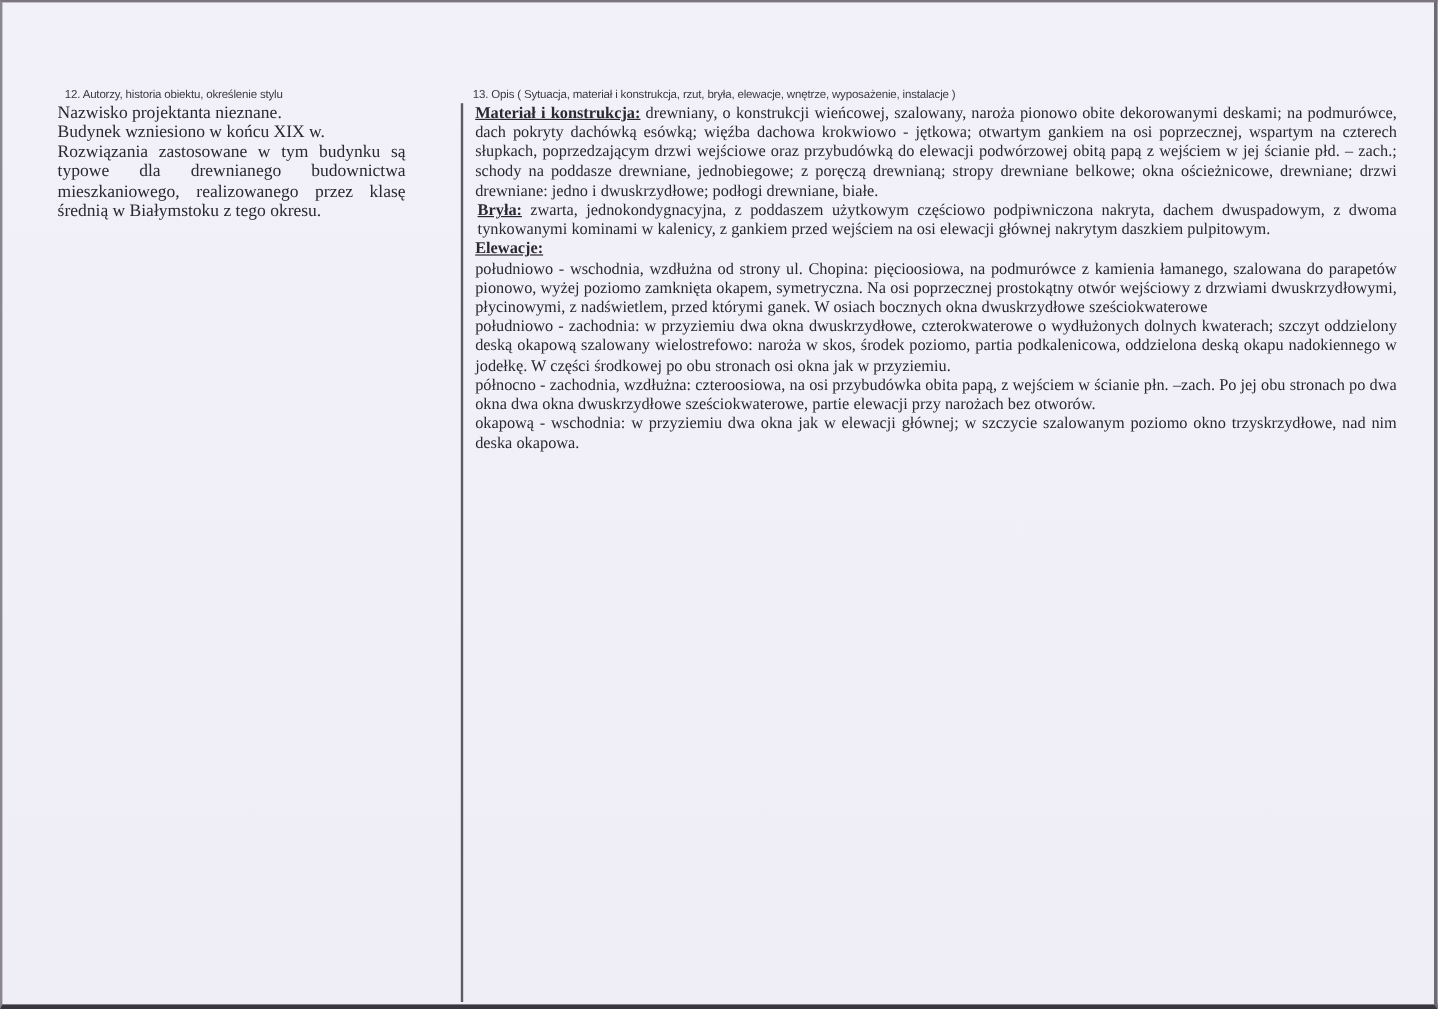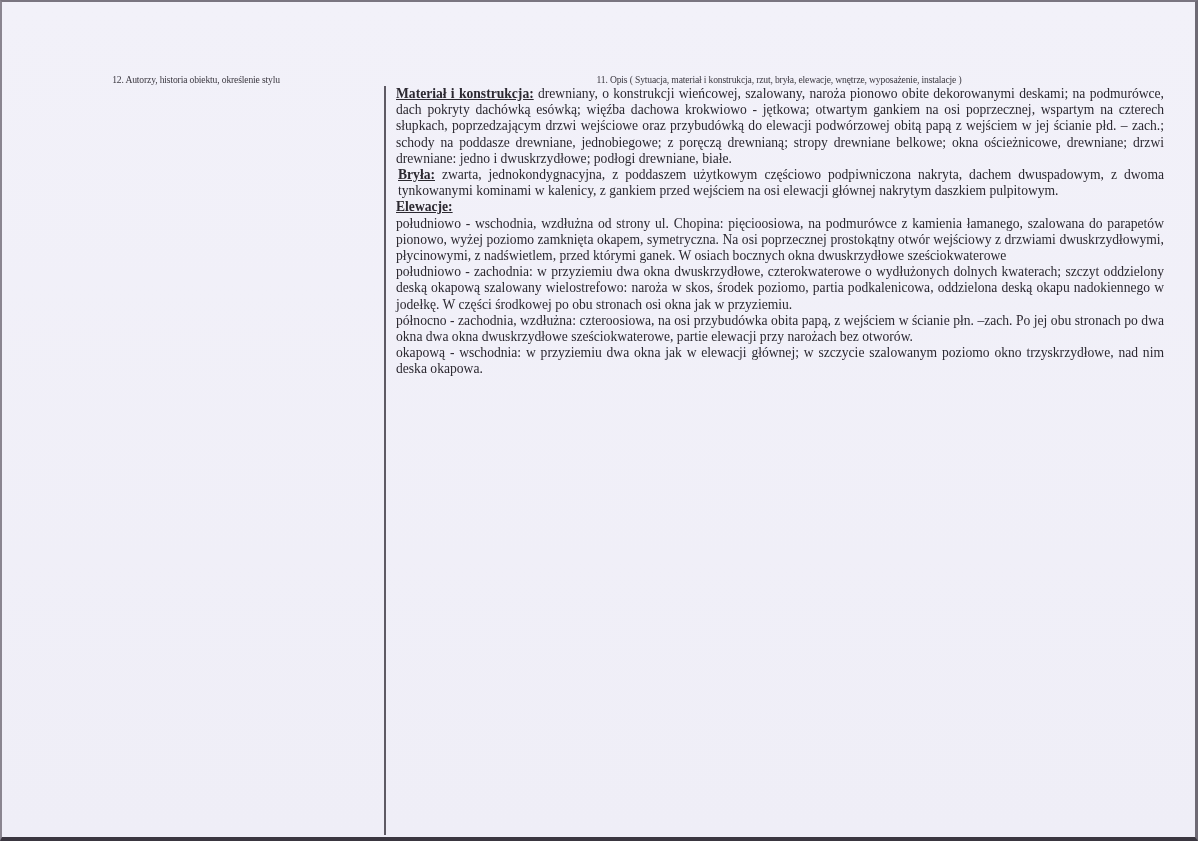--- a/index.html
+++ b/index.html
@@ -19,26 +19,25 @@
       border-right: 3px solid #6e6a74;
       border-bottom: 4px solid #3a3640;
     }
     .col-left {
       position: absolute; left: 46px; top: 71px; width: 290px;
     }
     .col-right {
       position: absolute; left: 394px; top: 71px; width: 768px;
     }
     .section-caption {
-      font-family: Liberation Serif, serif;
+      font-family: Liberation Sans, sans-serif;
       font-size: 9.6px; letter-spacing: -0.15px;
       color: #3b3840;
       line-height: 13px;
       white-space: nowrap;
-      text-align: center;
     }
     .col-left .section-caption { margin-left: 6px; }
     .col-right .section-caption { margin-left: -2px; }
     .body-text {
       font-size: 13.6px; line-height: 16.2px;
       text-align: justify;
       color: #2b2830;
     }
     .body-text p { margin: 0; }
     .left-text {
@@ -55,26 +54,31 @@
     }
     .ind { padding-left: 2px; }
   </style>
 </head>
 <body>
 
 <div class="page">
 
   <div class="col-left">
     <div class="section-caption">12. Autorzy, historia obiektu, określenie stylu</div>
+    <div class="left-text">
+      <p>Nazwisko projektanta  nieznane.</p>
+      <p>Budynek wzniesiono w końcu XIX w.</p>
+      <p>Rozwiązania zastosowane w tym budynku są typowe dla drewnianego budownictwa mieszkaniowego, realizowanego przez klasę średnią w Białymstoku z tego okresu.</p>
+    </div>
   </div>
 
   <div class="divider"></div>
 
   <div class="col-right">
-    <div class="section-caption">11. Opis ( Sytuacja, materiał i konstrukcja, rzut, bryła, elewacje, wnętrze, wyposażenie, instalacje )</div>
+    <div class="section-caption">13. Opis ( Sytuacja, materiał i konstrukcja, rzut, bryła, elewacje, wnętrze, wyposażenie, instalacje )</div>
     <div class="body-text">
 
 
       <p><span class="lbl">Materiał i konstrukcja:</span><span> drewniany, o konstrukcji wieńcowej, szalowany, naroża pionowo obite dekorowanymi deskami; na podmurówce, dach pokryty dachówką esówką; więźba dachowa krokwiowo - jętkowa; otwartym gankiem na osi poprzecznej, wspartym na czterech słupkach, poprzedzającym drzwi wejściowe oraz przybudówką do elewacji podwórzowej obitą papą  z wejściem w jej ścianie płd. – zach.; schody na poddasze drewniane, jednobiegowe; z poręczą drewnianą; stropy drewniane belkowe; okna ościeżnicowe, drewniane; drzwi drewniane: jedno i dwuskrzydłowe; podłogi drewniane, białe.</span></p>
 
 
       <p class="ind"><span class="lbl">Bryła:</span><span> zwarta, jednokondygnacyjna, z poddaszem użytkowym częściowo podpiwniczona nakryta, dachem dwuspadowym, z dwoma tynkowanymi kominami  w kalenicy, z gankiem przed wejściem na osi elewacji głównej nakrytym daszkiem pulpitowym.</span></p>
 
       <p><span class="lbl">Elewacje:</span></p>
 

